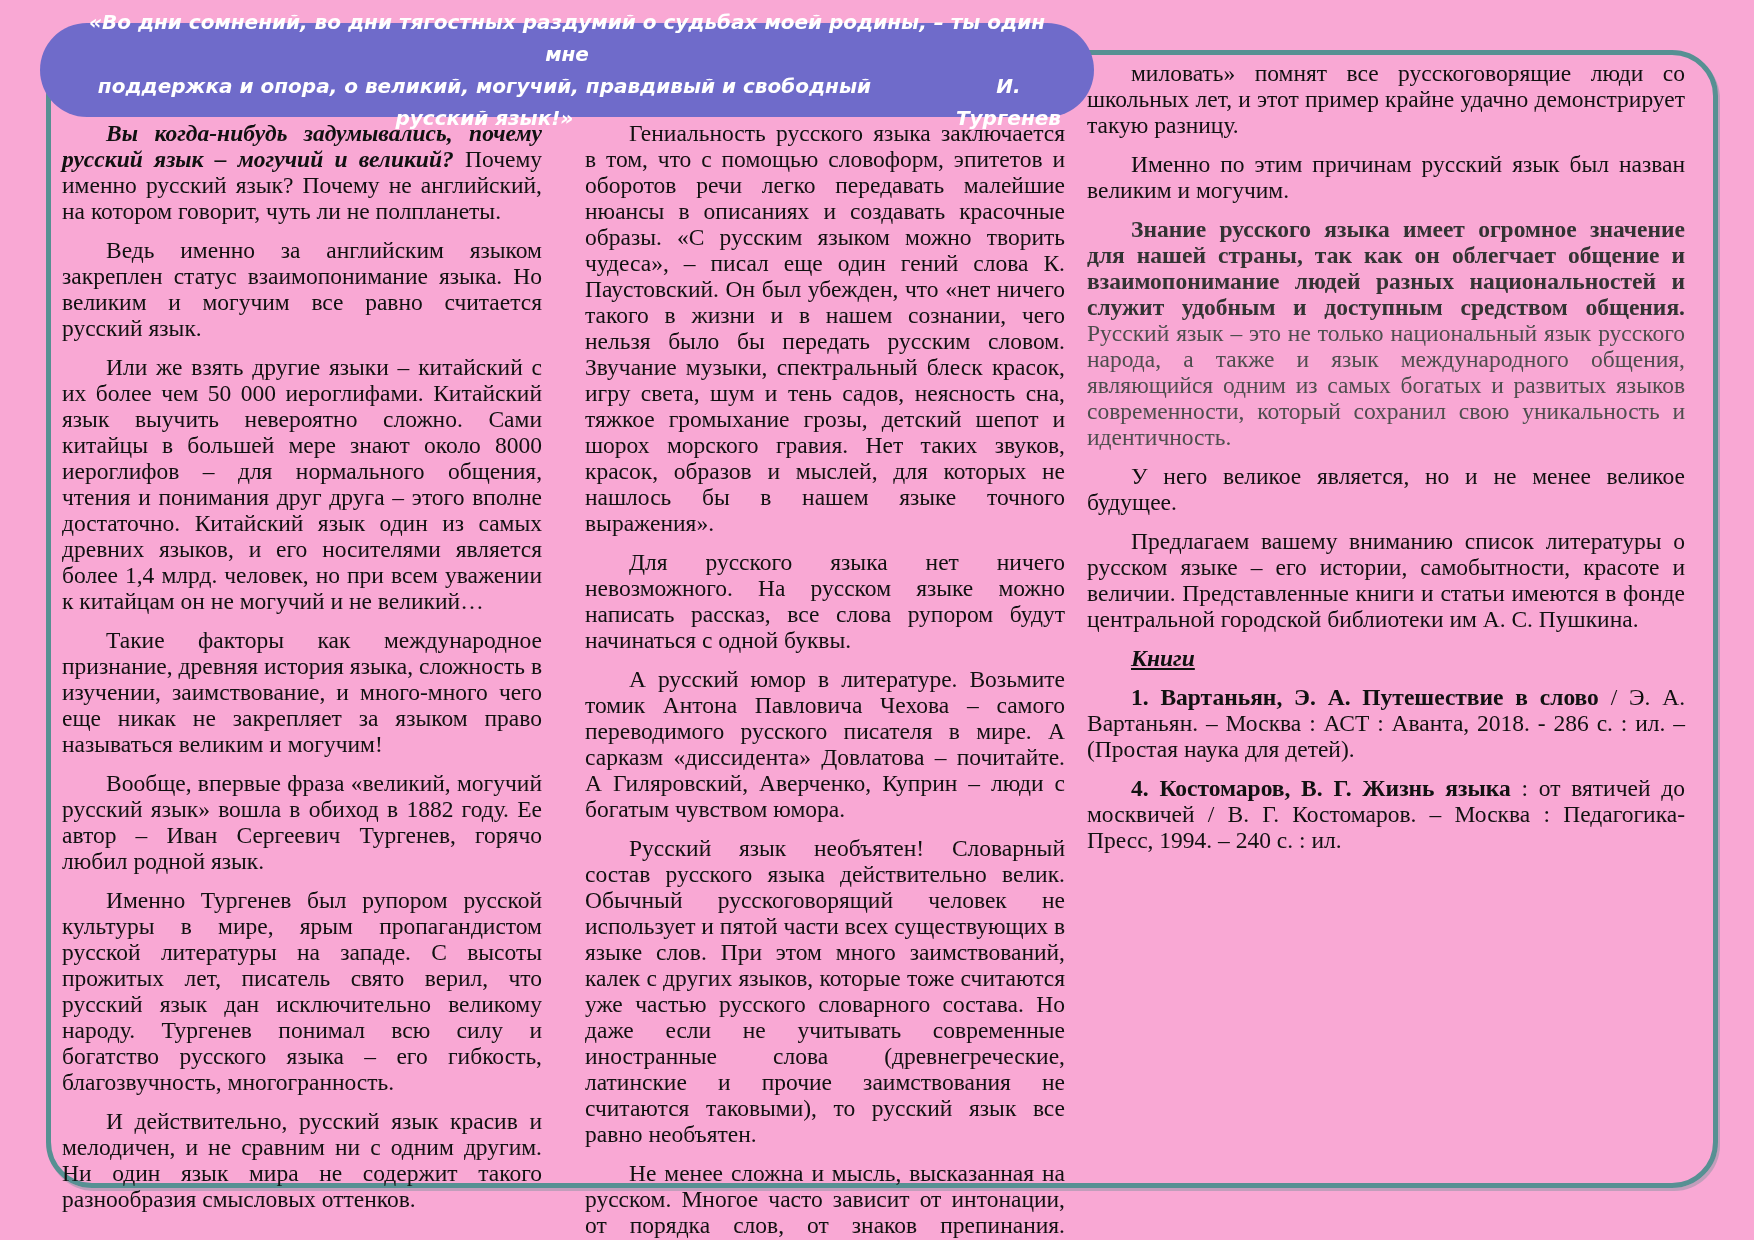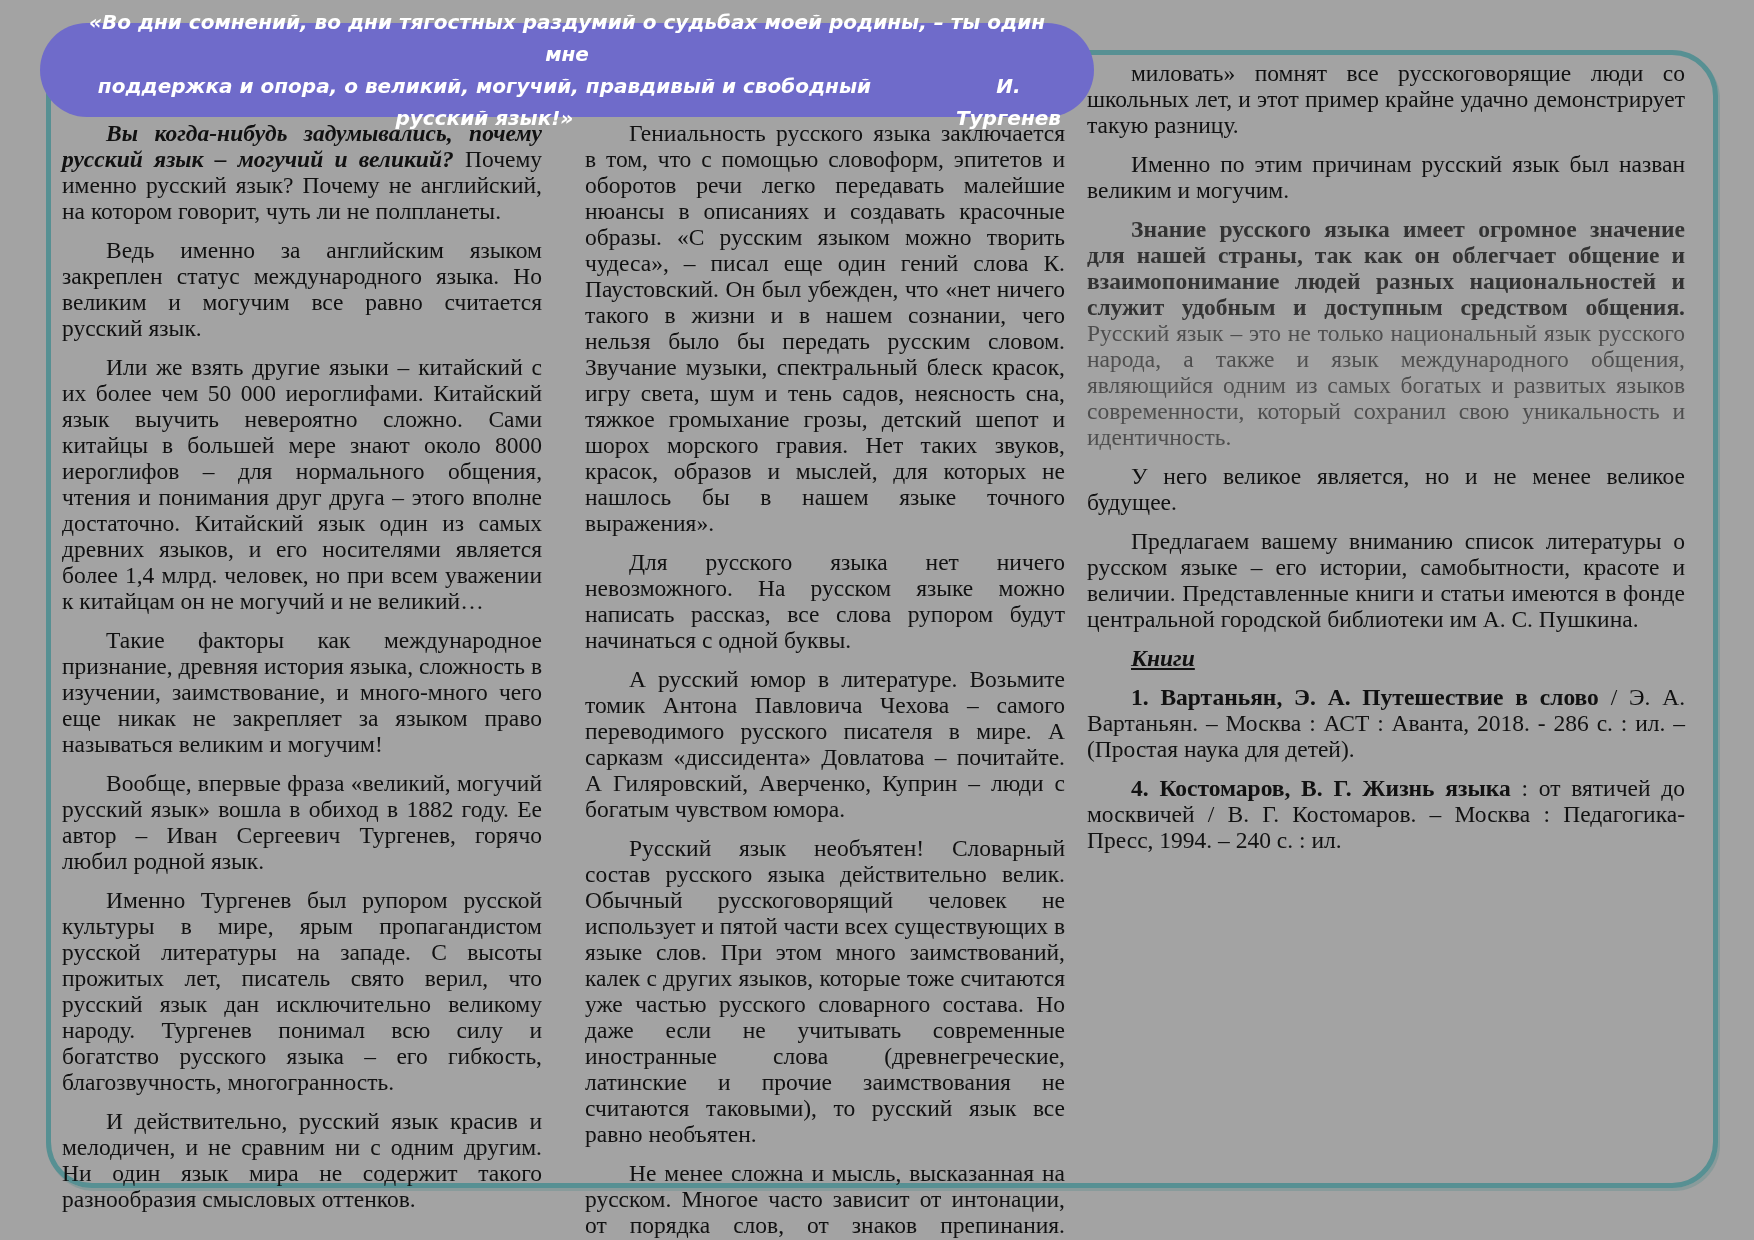--- a/index.html
+++ b/index.html
@@ -1,19 +1,19 @@
 <!DOCTYPE html>
 <html lang="ru"><head>
 <meta charset="utf-8">
 <style>
   html, body { margin: 0; padding: 0; background: #ffffff; }
   .page {
     position: relative;
     width: 1754px; height: 1240px;
-    background: #a3a3a3;
+    background: #f9a8d4;
     overflow: hidden;
     font-family: "Liberation Serif", serif;
     color: #111111;
   }
   .frame {
     position: absolute;
     left: 46px; top: 50px;
     width: 1662px; height: 1128px;
     border: 5px solid #579093;
     border-radius: 46px;
@@ -63,21 +63,21 @@
   <div class="banner">
     <div>«Во дни сомнений, во дни тягостных раздумий о судьбах моей родины, – ты один мне</div>
     <div class="banner-line2">
       <span>поддержка и опора, о великий, могучий, правдивый и свободный русский язык!»</span>
       <span>И. Тургенев</span>
     </div>
   </div>
 
   <div class="col col1">
     <p class="para"><span class="bi">Вы когда-нибудь задумывались, почему русский язык – могучий и великий?</span><span> Почему именно русский язык? Почему не английский, на котором говорит, чуть ли не полпланеты.</span></p>
-    <p class="para">Ведь именно за английским языком закреплен статус международного языка. Но великим и могучим все равно считается русский язык.</p>
+    <p class="para">Ведь именно за английским языком закреплен статус взаимопонимание языка. Но великим и могучим все равно считается русский язык.</p>
     <p class="para">Или же взять другие языки – китайский с их более чем 50 000 иероглифами. Китайский язык выучить невероятно сложно. Сами китайцы в большей мере знают около 8000 иероглифов – для нормального общения, чтения и понимания друг друга – этого вполне достаточно. Китайский язык один из самых древних языков, и его носителями является более 1,4 млрд. человек, но при всем уважении к китайцам он не могучий и не великий…</p>
     <p class="para">Такие факторы как международное признание, древняя история языка, сложность в изучении, заимствование, и много-много чего еще никак не закрепляет за языком право называться великим и могучим!</p>
     <p class="para">Вообще, впервые фраза «великий, могучий русский язык» вошла в обиход в 1882 году. Ее автор – Иван Сергеевич Тургенев, горячо любил родной язык.</p>
     <p class="para">Именно Тургенев был рупором русской культуры в мире, ярым пропагандистом русской литературы на западе. С высоты прожитых лет, писатель свято верил, что русский язык дан исключительно великому народу. Тургенев понимал всю силу и богатство русского языка – его гибкость, благозвучность, многогранность.</p>
     <p class="para">И действительно, русский язык красив и мелодичен, и не сравним ни с одним другим. Ни один язык мира не содержит такого разнообразия смысловых оттенков.</p>
   </div>
 
   <div class="col col2">
     <p class="para">Гениальность русского языка заключается в том, что с помощью словоформ, эпитетов и оборотов речи легко передавать малейшие нюансы в описаниях и создавать красочные образы. «С русским языком можно творить чудеса», – писал еще один гений слова К. Паустовский. Он был убежден, что «нет ничего такого в жизни и в нашем сознании, чего нельзя было бы передать русским словом. Звучание музыки, спектральный блеск красок, игру света, шум и тень садов, неясность сна, тяжкое громыхание грозы, детский шепот и шорох морского гравия. Нет таких звуков, красок, образов и мыслей, для которых не нашлось бы в нашем языке точного выражения».</p>
     <p class="para">Для русского языка нет ничего невозможного. На русском языке можно написать рассказ, все слова рупором будут начинаться с одной буквы.</p>

